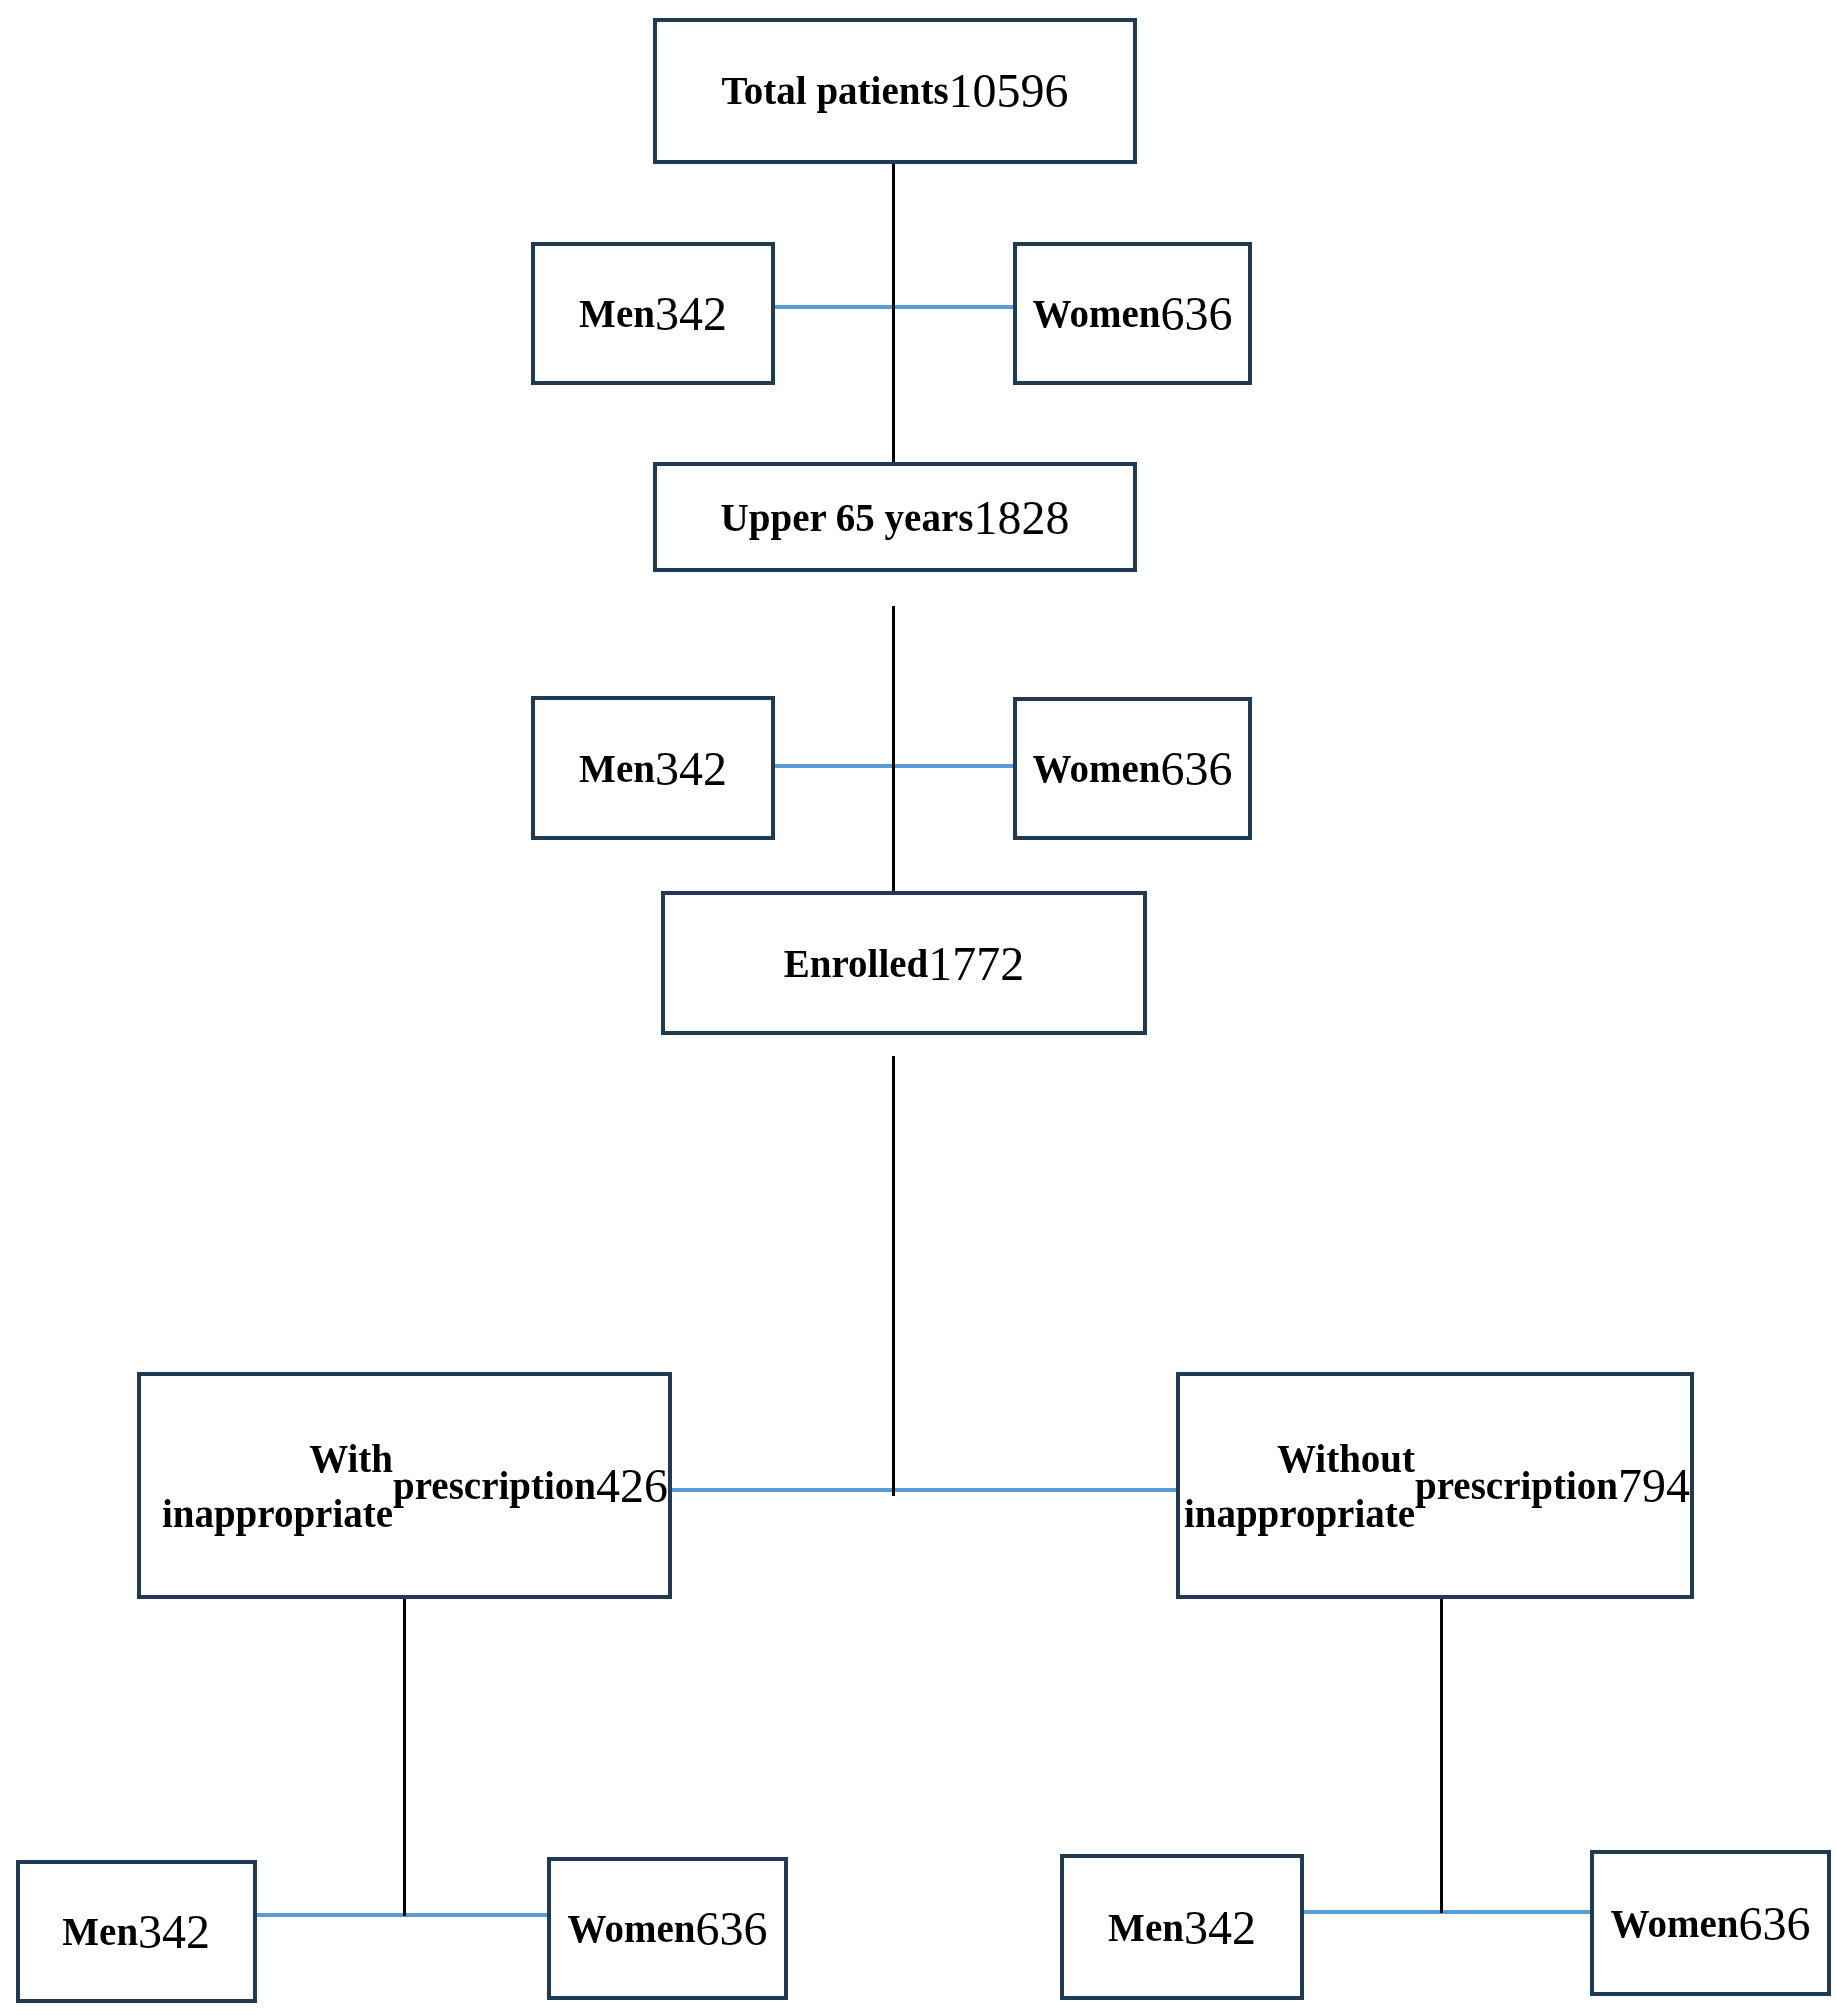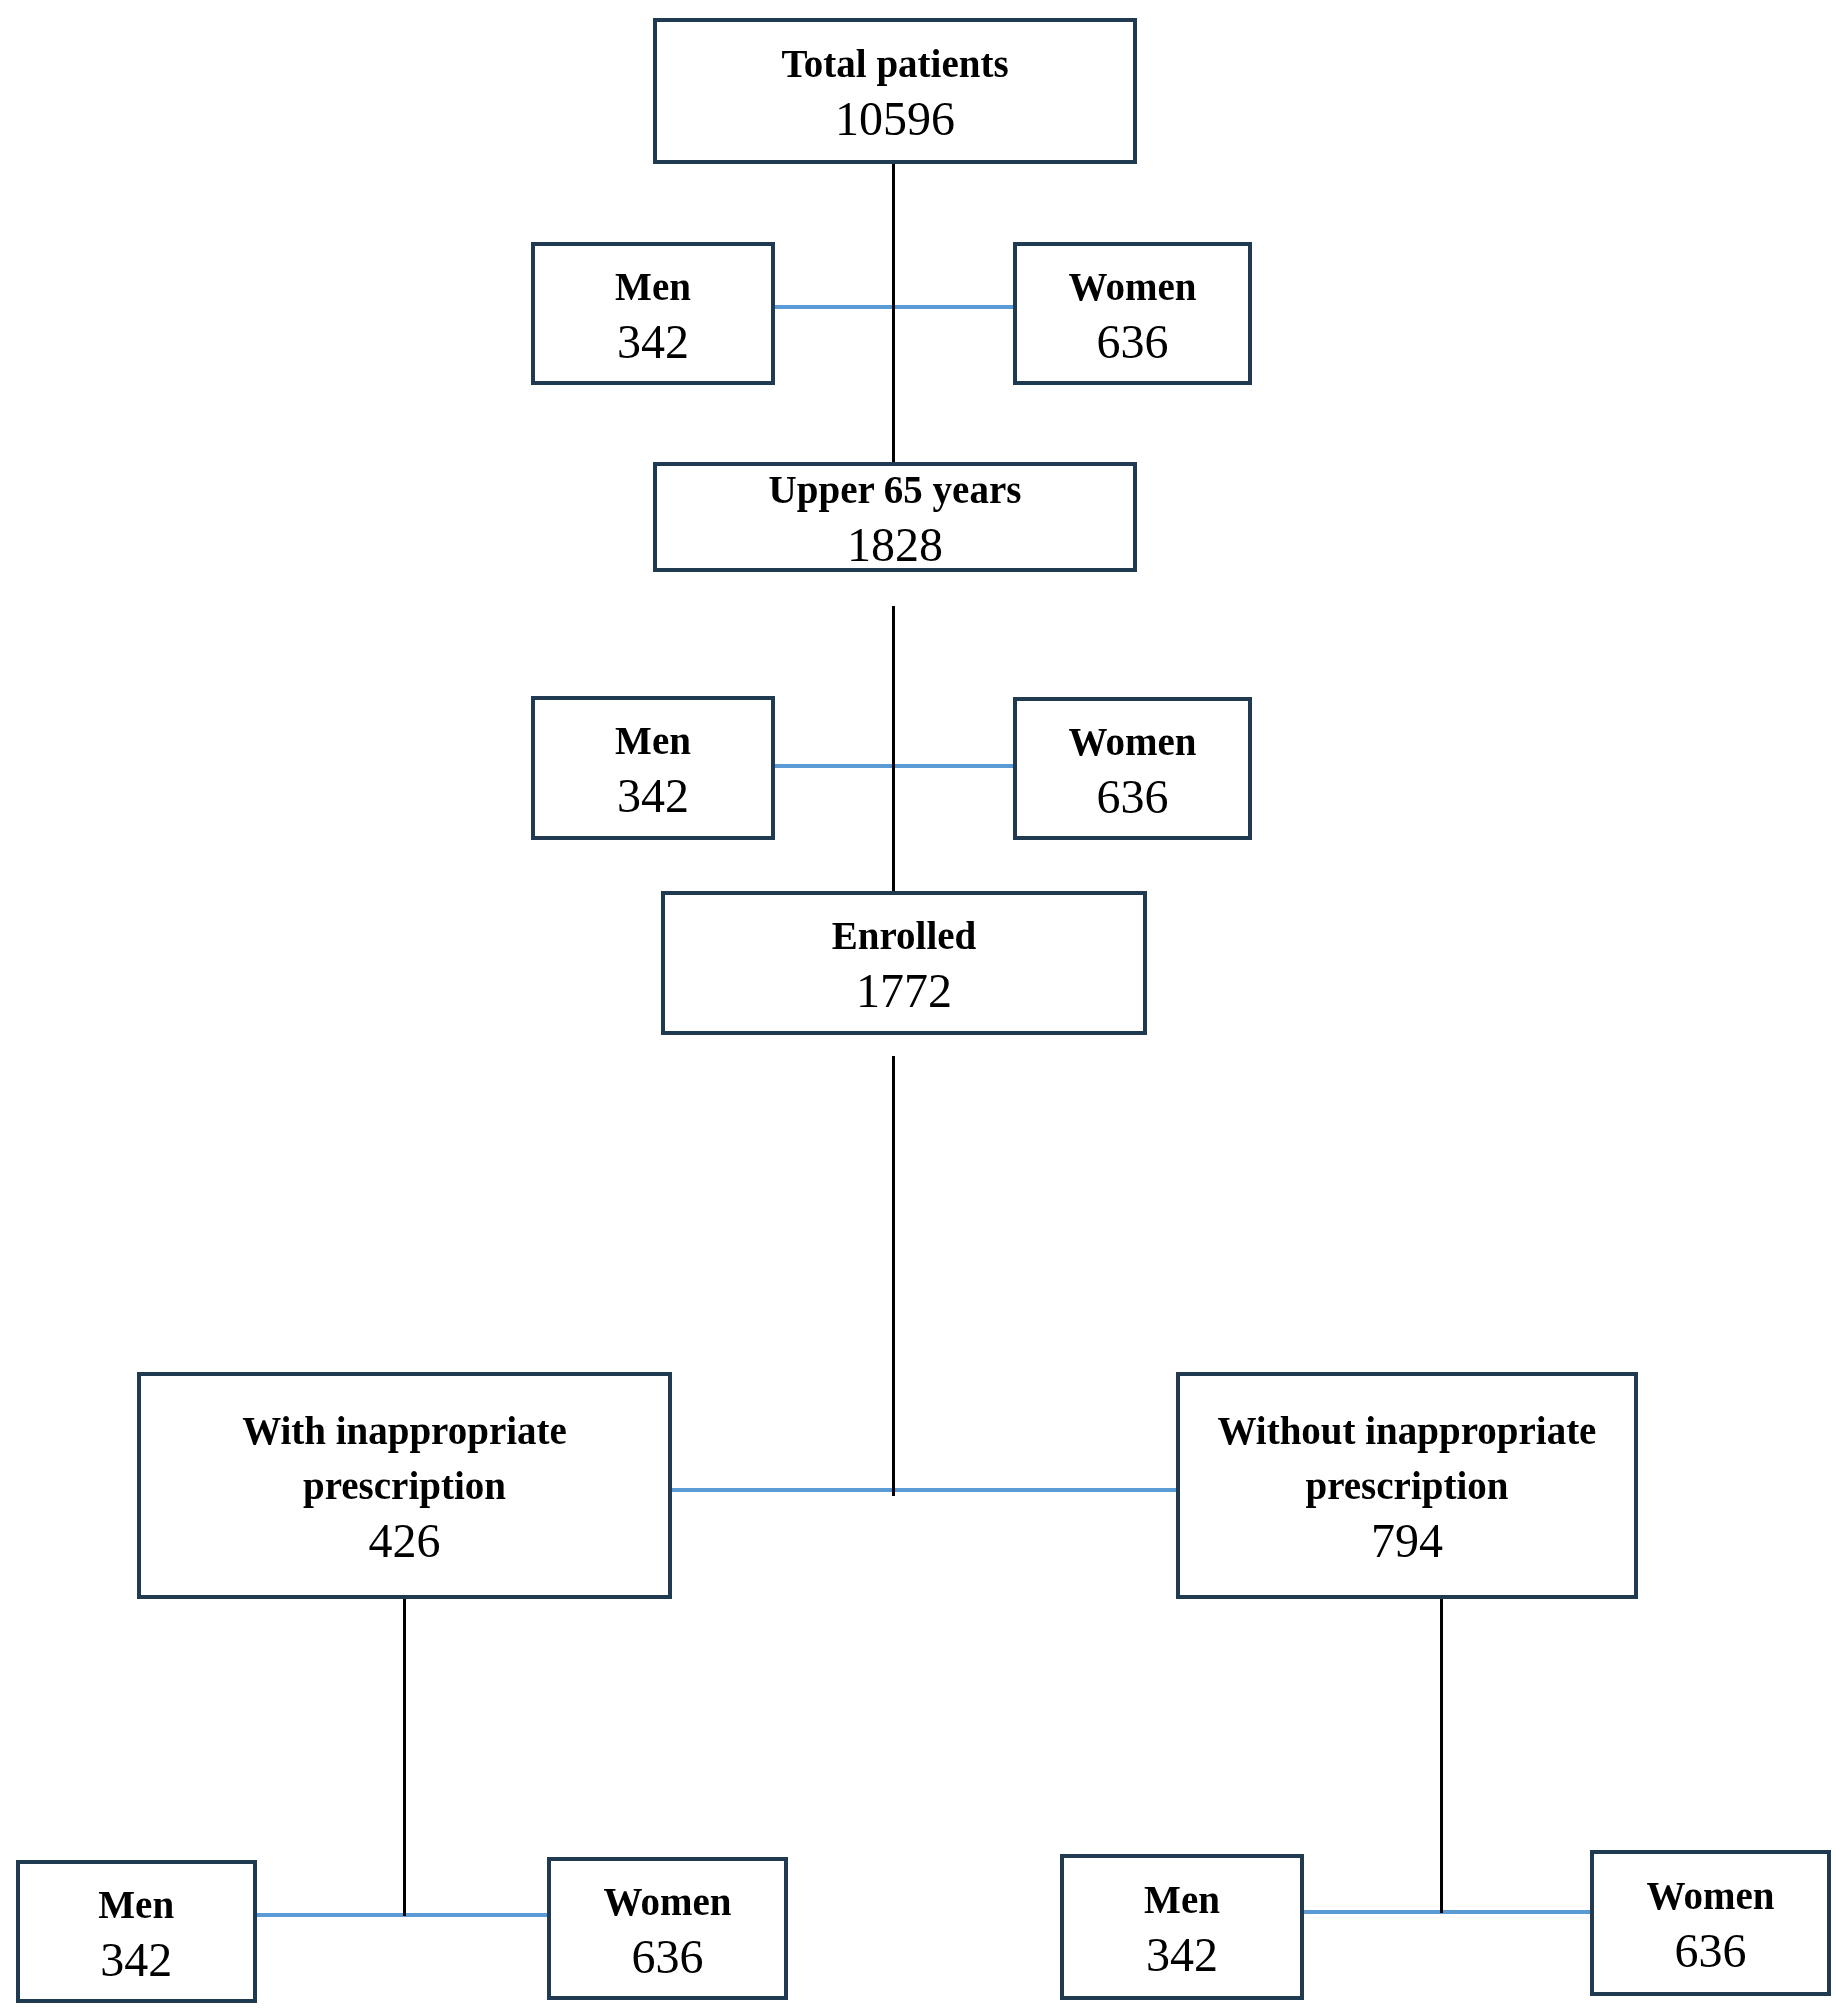--- a/index.html
+++ b/index.html
@@ -18,21 +18,21 @@
     overflow:hidden;
     font-family:"Liberation Serif","DejaVu Serif",serif;
     color:var(--text-color);
   }
   .box{
     position:absolute;
     box-sizing:border-box;
     border:4.4px solid var(--border-color);
     background:var(--bg);
     display:flex;
-    flex-direction:column;
+    flex-direction:row;
     align-items:center;
     justify-content:center;
     text-align:right;
     z-index:3;
   }
   .box .label{
     font-weight:bold;
     font-size:39px;
     line-height:55px;
     white-space:nowrap;
@@ -106,21 +106,21 @@
     <div class="label">Enrolled</div>
     <div class="value">1772</div>
   </div>
 
   <div class="box" style="left:137px; top:1372px; width:535px; height:227px;">
     <div class="label wrap">With inappropriate</div>
     <div class="label wrap">prescription</div>
     <div class="value">426</div>
   </div>
 
-  <div class="box" style="left:1176px; top:1372px; width:462px; height:227px;">
+  <div class="box" style="left:1176px; top:1372px; width:518px; height:227px;">
     <div class="label wrap">Without inappropriate</div>
     <div class="label wrap">prescription</div>
     <div class="value">794</div>
   </div>
 
   <div class="box" style="left:15.7px; top:1860px; width:241px; height:143px;">
     <div class="label">Men</div>
     <div class="value">342</div>
   </div>
 

